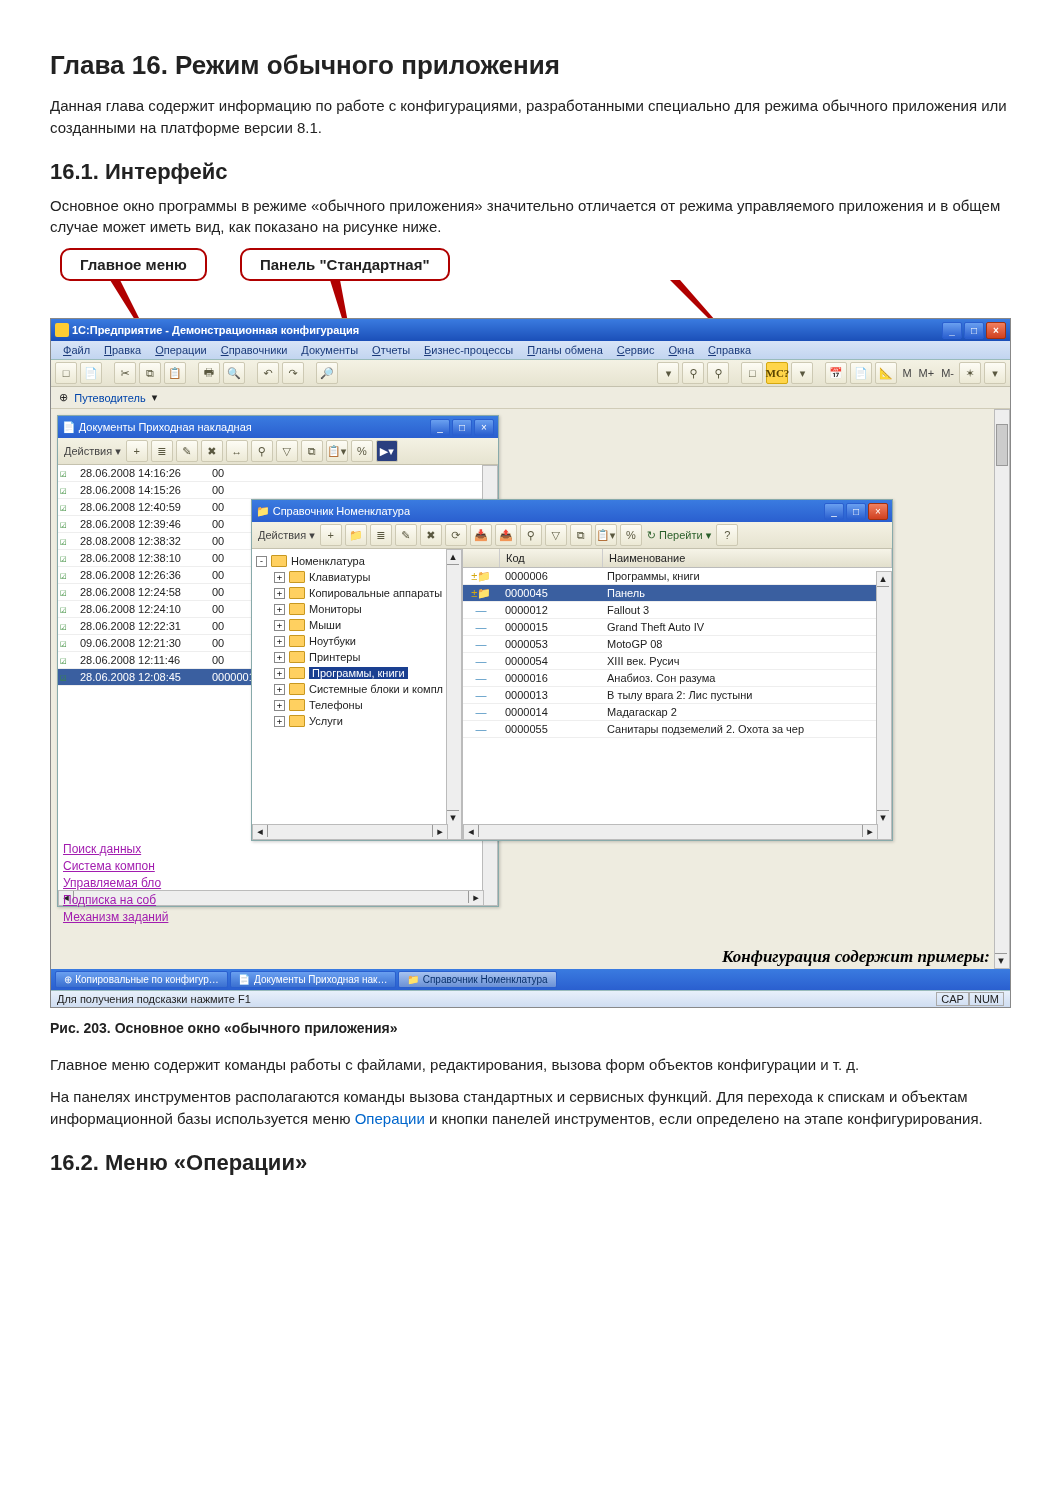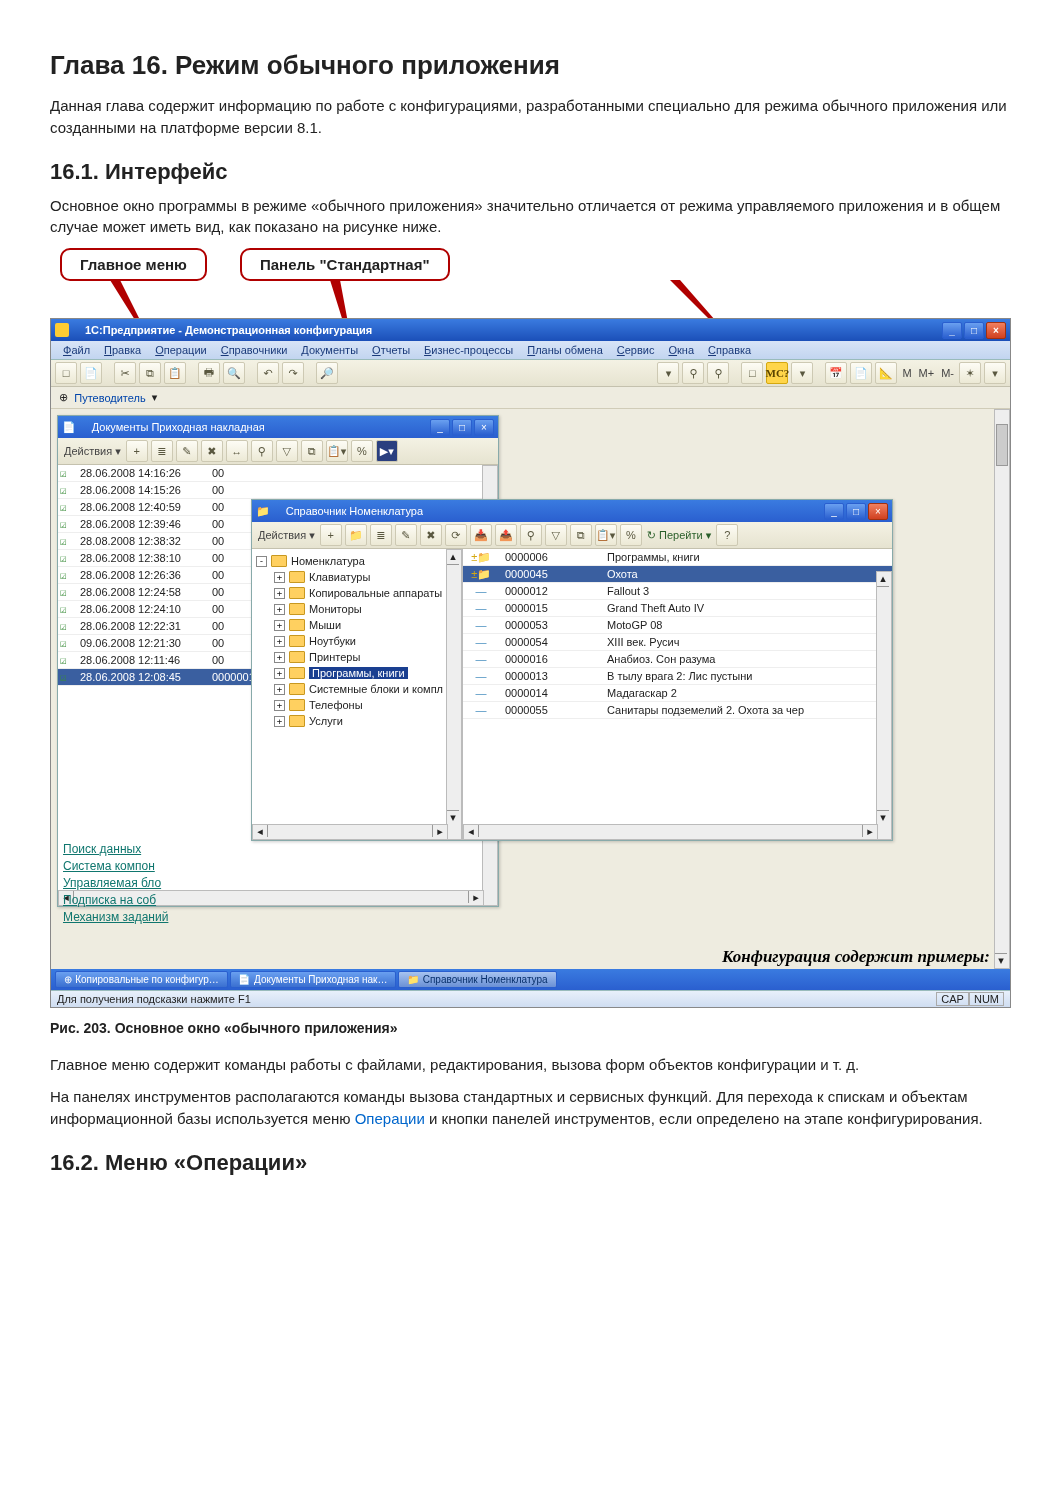--- a/index.html
+++ b/index.html
@@ -11,21 +11,21 @@
 
   
   .callouts { position: relative; height: 70px; margin-top: 8px; }
   .callout { position: absolute; border: 2px solid #b00000; border-radius: 10px; background: #fff; padding: 6px 18px; font-weight: bold; font-size: 15px; }
 
   
   .app { position: relative; border: 1px solid #888; background: #e9e7d8; font-family: Tahoma, Arial, sans-serif; font-size: 11px; margin-top: 0; }
   .titlebar { display: flex; align-items: center; justify-content: space-between; height: 22px; padding: 0 4px;
     background: linear-gradient(to bottom, #3a7be0, #1b4fb8); color: #fff; font-weight: bold; }
   .titlebar.sub, .titlebar.sub2 { background: linear-gradient(to bottom,#3a7be0,#2a5fcf); font-weight: normal; }
-  .title-left { display:flex; align-items:center; gap:16px; white-space:nowrap; overflow:hidden; }
+  .title-left { display:flex; align-items:center; gap:3px; white-space:nowrap; overflow:hidden; }
   .winbtns { display:flex; gap:2px; }
   .winbtn { width:18px; height:15px; background: linear-gradient(to bottom,#6aa0f0,#2a5fcf); border:1px solid #2a5fcf; border-radius:2px; color:#fff; display:flex; align-items:center; justify-content:center; font-size:10px; }
   .winbtn.close { background: linear-gradient(to bottom,#f08060,#d04020); border-color:#a03010; }
   .menubar { display:flex; gap:2px; padding:2px 6px; background: linear-gradient(to bottom,#d8e4f7,#c2d5f0); border-bottom:1px solid #9bb; }
   .menuitem { padding:1px 6px; color:#1a3a7a; }
   .menuitem u { text-decoration: underline; }
   .toolbar { display:flex; align-items:center; gap:3px; padding:2px 4px; background: linear-gradient(to bottom,#f4f2e4,#e6e3d0); border-bottom:1px solid #c4c1ae; }
   .tbtn { width:20px; height:20px; background: linear-gradient(to bottom,#fdfcf5,#ece9d5); border:1px solid #cdc9b3; border-radius:2px; display:flex; align-items:center; justify-content:center; font-size:11px; color:#5a5840; }
   .tbtn.yellow { background:#ffd54a; border-color:#d4a810; color:#5a4400; font-weight:bold;font-family:Liberation Serif, serif; }
   .tspace { width:6px; }
@@ -41,21 +41,21 @@
   .row { display:flex; font-size:11px; border-bottom:1px solid #eee; height:16px; align-items:center; }
   .row > div { padding:1px 6px; overflow:hidden; white-space:nowrap; }
   .row.sel { background:#3a5fa0; color:#fff; }
   .row .ic { width:12px; padding:0 2px; color:#3a8d3a; font-family:monospace; }
   .tree { background:#fff; font-size:11px; padding:4px; overflow:hidden; flex:1; position:relative; }
   .tnode { display:flex; align-items:center; gap:4px; height:16px; }
   .tnode .toggle{ width:9px; height:9px; border:1px solid #888; display:inline-flex; align-items:center; justify-content:center; font-size:9px; line-height:1; font-family:monospace; background:#fff;}
   .tnode .folder{ width:14px; height:10px; background:#ffd060; border:1px solid #c89820; border-radius:1px;}
   .tnode.sel span.label{ background:#1a3f90; color:#fff; padding:0 3px;}
   .links-col { position:absolute; left:12px; bottom:45px; display:flex; flex-direction:column; gap:3px; font-size:12px; }
-  .links-col a { color:#0f766e; text-decoration:underline; }
+  .links-col a { color:#a21caf; text-decoration:underline; }
   .big-caption { position:absolute; right:20px; bottom:2px; font: bold italic 17px "Times New Roman", serif; color:#000; }
   .statusbar { display:flex; justify-content:space-between; align-items:center; background: linear-gradient(to bottom,#e8f0fb,#cfddf1); padding:2px 6px; font-size:11px; border-top:1px solid #9bb; }
   .taskbar { display:flex; gap:2px; padding:2px 4px; background: linear-gradient(to bottom,#3a7be0,#2a5fcf); }
   .taskbtn { padding:2px 8px; font-size:10px; color:#fff; background: linear-gradient(to bottom,#6aa0f0,#3a6fd0); border:1px solid #2a5fcf; border-radius:2px; }
   .taskbtn.active { background: linear-gradient(to bottom,#a7c3f0,#6a90d5); color:#08306b; }
   .sb { position:absolute; background:#eee; border:1px solid #bbb; }
   .sb.v{ right:0; top:0; bottom:0; width:14px;} .sb.h{left:0; right:14px; bottom:0; height:14px;}
   .sb .thumb{ background:#ccc; border:1px solid #999; }
   .ico-app{ width:14px; height:14px; background:#ffcc33; border-radius:2px; display:inline-block; position:relative;}
   .overlay-callout-line { position:absolute; overflow:visible; pointer-events:none; }
@@ -379,30 +379,35 @@
           <div class="sb v" style="top:0;">
               <div style="position:absolute;top:0;width:12px;height:14px;border-bottom:1px solid #999;text-align:center;">▴</div>
               <div style="position:absolute;bottom:14px;width:12px;height:14px;border-top:1px solid #999;text-align:center;">▾</div>
             </div>
           <div class="sb h">
               <div style="position:absolute;left:0;width:14px;height:12px;border-right:1px solid #999;text-align:center;">◂</div>
               <div style="position:absolute;right:0;width:14px;height:12px;border-left:1px solid #999;text-align:center;">▸</div>
             </div>
         </div>
         <div style="flex:1; display:flex; flex-direction:column; position:relative;">
+          <div class="grid-head">
+            <div style="width:24px;"></div>
+            <div style="width:90px;">Код</div>
+            <div style="flex:1;">Наименование</div>
+          </div>
           <div class="grid-body" id="cat-list">
               <div class="row">
                 <div style="width:24px;text-align:center;"><span style="color:#d4a810;">±📁</span></div>
                 <div style="width:90px;">0000006</div>
                 <div style="flex:1;">Программы, книги</div>
               </div>
               <div class="row sel">
                 <div style="width:24px;text-align:center;"><span style="color:#d4a810;">±📁</span></div>
                 <div style="width:90px;">0000045</div>
-                <div style="flex:1;">Охота</div>
+                <div style="flex:1;">Панель</div>
               </div>
               <div class="row">
                 <div style="width:24px;text-align:center;"><span style="color:#4a90c0;">—</span></div>
                 <div style="width:90px;">0000012</div>
                 <div style="flex:1;">Fallout 3</div>
               </div>
               <div class="row">
                 <div style="width:24px;text-align:center;"><span style="color:#4a90c0;">—</span></div>
                 <div style="width:90px;">0000015</div>
                 <div style="flex:1;">Grand Theft Auto IV</div>

